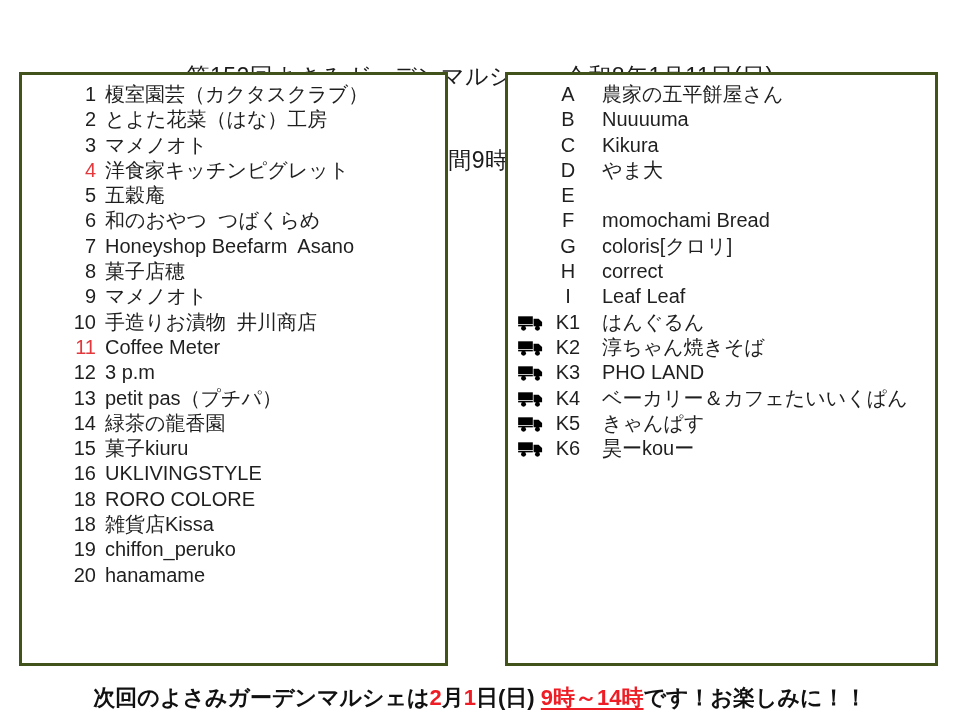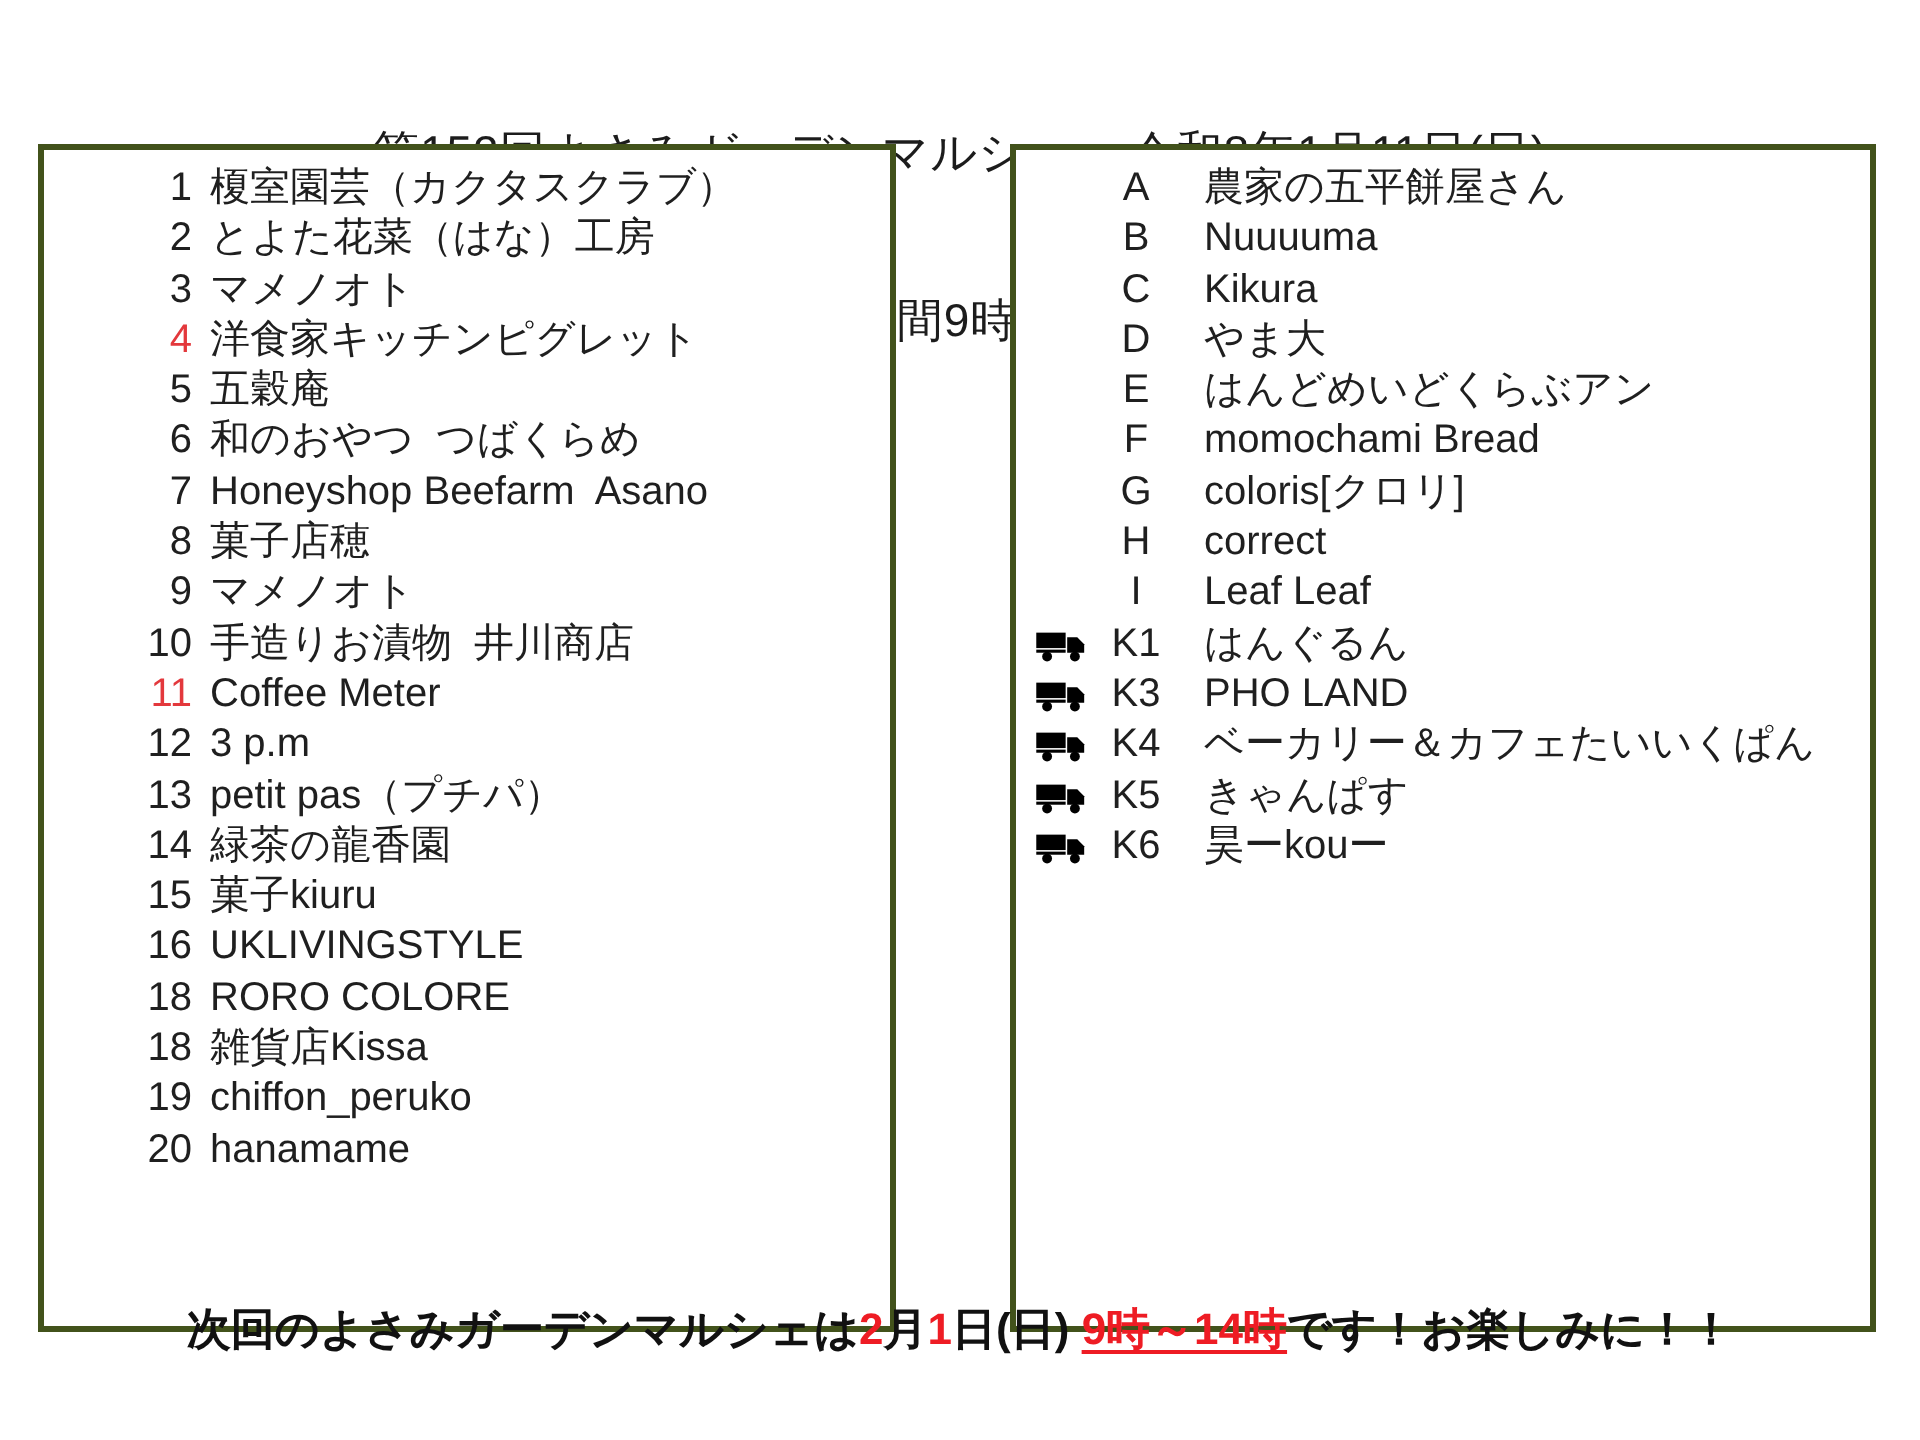--- a/index.html
+++ b/index.html
@@ -13,21 +13,21 @@
   .box-left{left:19px;top:72px;width:429px;height:594px;}
   .box-right{left:505px;top:72px;width:433px;height:594px;}
   .vlist{list-style:none;margin:0;padding:7px 0 0 0;}
   .vlist li{display:flex;align-items:center;font-size:20px;line-height:25.3px;height:25.3px;}
   .num{width:74px;text-align:right;margin-right:9px;flex:none;}
   .num.red{color:#e3383c;}
   .icon{width:28px;margin-left:8px;flex:none;display:flex;justify-content:flex-end;align-items:center;}
   .icon svg{display:block;}
   .lbl{width:48px;text-align:center;margin-right:10px;flex:none;}
   .name{white-space:pre;}
-  .footer{position:absolute;top:650px;left:0;width:100%;text-align:center;
+  .footer{position:absolute;top:683px;left:0;width:100%;text-align:center;
           font-size:22px;font-weight:bold;color:#111111;white-space:pre;}
   .footer .red{color:#ee1c24;}
   .footer .red-underline{color:#ee1c24;text-decoration:underline;text-underline-offset:3px;}
 </style>
 </head>
 <body>
 
 <div class="page">
   <div class="title">
     <div>第152回よさみガーデンマルシェ    令和8年1月11日(日)</div>
@@ -137,21 +137,20 @@
           <span class="name">Kikura</span>
         </li>
         <li>
           <span class="icon"></span>
           <span class="lbl">D</span>
           <span class="name">やま大</span>
         </li>
         <li>
           <span class="icon"></span>
           <span class="lbl">E</span>
-          <span class="name">はんどめいどくらぶアン</span>
         </li>
         <li>
           <span class="icon"></span>
           <span class="lbl">F</span>
           <span class="name">momochami Bread</span>
         </li>
         <li>
           <span class="icon"></span>
           <span class="lbl">G</span>
           <span class="name">coloris[クロリ]</span>
@@ -182,20 +181,33 @@
         <li>
           <span class="icon">
             <svg width="27" height="17" viewBox="0 0 34 22" fill="#000000" xmlns="http://www.w3.org/2000/svg">
               <rect x="1" y="3" width="19" height="10"></rect>
               <rect x="1" y="14" width="19" height="2"></rect>
               <path d="M21 6 h6.5 l4.5 4.5 V16 h-11 z"></path>
               <circle cx="8" cy="18.5" r="3.2"></circle>
               <circle cx="26" cy="18.5" r="3.2"></circle>
             </svg>
           </span>
+          <span class="lbl">K2</span>
+          <span class="name">淳ちゃん焼きそば</span>
+        </li>
+        <li>
+          <span class="icon">
+            <svg width="27" height="17" viewBox="0 0 34 22" fill="#000000" xmlns="http://www.w3.org/2000/svg">
+              <rect x="1" y="3" width="19" height="10"></rect>
+              <rect x="1" y="14" width="19" height="2"></rect>
+              <path d="M21 6 h6.5 l4.5 4.5 V16 h-11 z"></path>
+              <circle cx="8" cy="18.5" r="3.2"></circle>
+              <circle cx="26" cy="18.5" r="3.2"></circle>
+            </svg>
+          </span>
           <span class="lbl">K3</span>
           <span class="name">PHO LAND</span>
         </li>
         <li>
           <span class="icon">
             <svg width="27" height="17" viewBox="0 0 34 22" fill="#000000" xmlns="http://www.w3.org/2000/svg">
               <rect x="1" y="3" width="19" height="10"></rect>
               <rect x="1" y="14" width="19" height="2"></rect>
               <path d="M21 6 h6.5 l4.5 4.5 V16 h-11 z"></path>
               <circle cx="8" cy="18.5" r="3.2"></circle>

